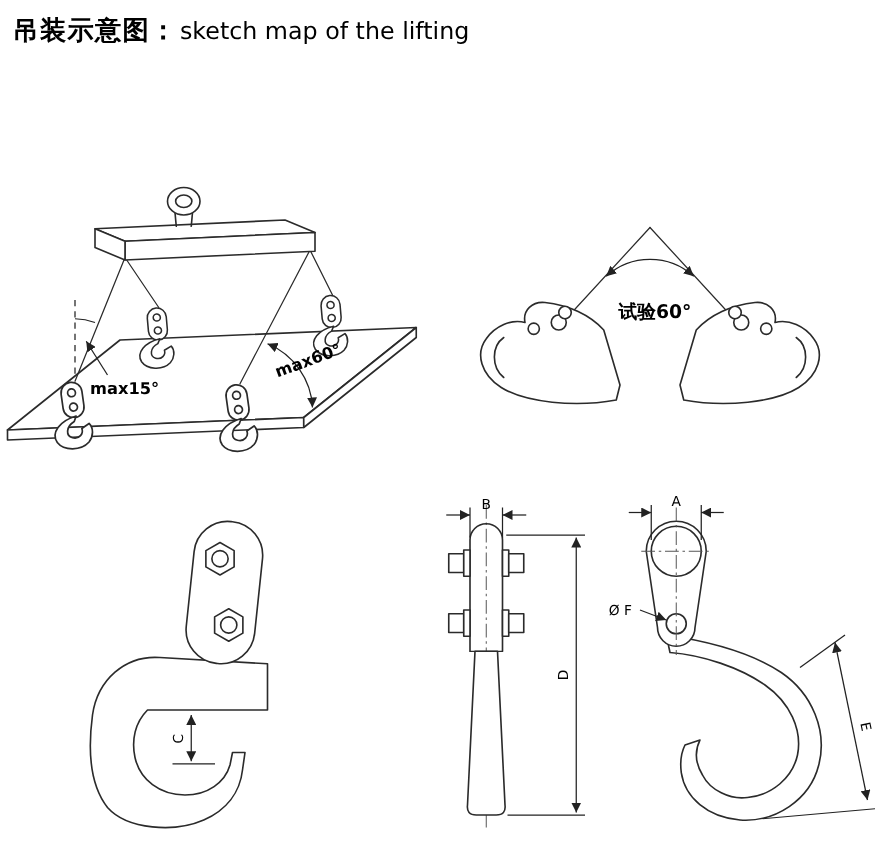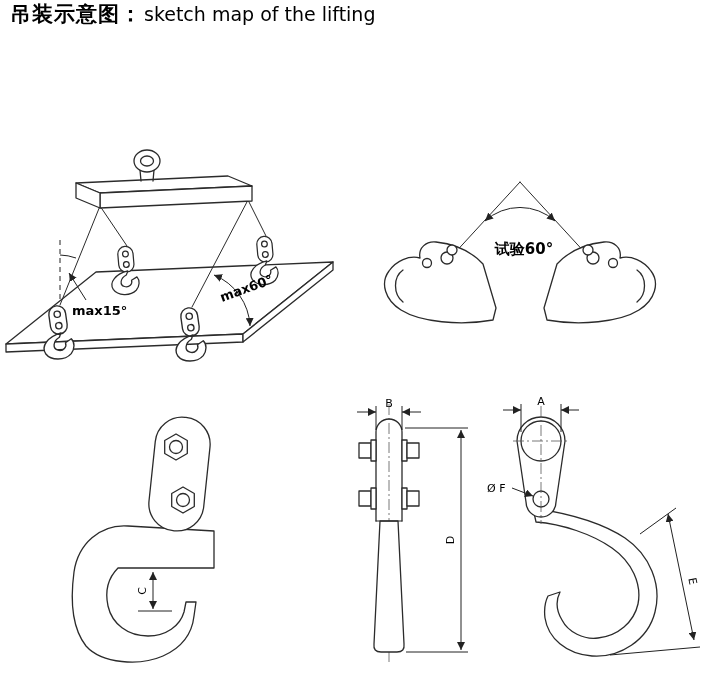--- a/index.html
+++ b/index.html
@@ -1,18 +1,18 @@
 <!DOCTYPE html>
 <html><head>
 <meta charset="utf-8">
 <style>
   html,body{margin:0;padding:0;background:#ffffff;}
   .page{position:relative;width:711px;height:674px;background:#ffffff;overflow:hidden;
         font-family:"DejaVu Sans","Liberation Sans",sans-serif;}
-  .title{position:absolute;left:10px;top:0;z-index:2;white-space:nowrap;color:#000;}
+  .title{position:absolute;left:10px;top:10px;z-index:2;white-space:nowrap;color:#000;}
   .t-cjk{font-weight:bold;font-size:21px;letter-spacing:1px;}
   .t-en{font-weight:500;font-size:19px;margin-left:2px;}
   svg{position:absolute;left:0;top:0;display:block;}
   .ln{fill:none;stroke:#2b2b2b;stroke-width:1.3;stroke-linejoin:round;stroke-linecap:round;}
   .fw{fill:#ffffff;}
   .thin{stroke-width:1;}
   .dim{fill:none;stroke:#222;stroke-width:1;}
   .dash{stroke-dasharray:5 4;}
   .cl{fill:none;stroke:#555;stroke-width:0.8;stroke-dasharray:11 3 2 3;}
   .lbl-angle{font:bold 13px "DejaVu Sans","Liberation Sans",sans-serif;fill:#000;}

